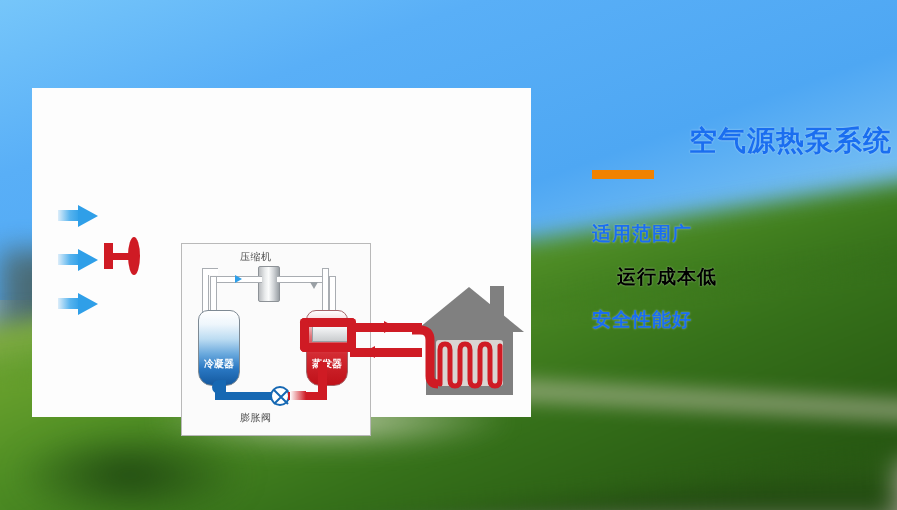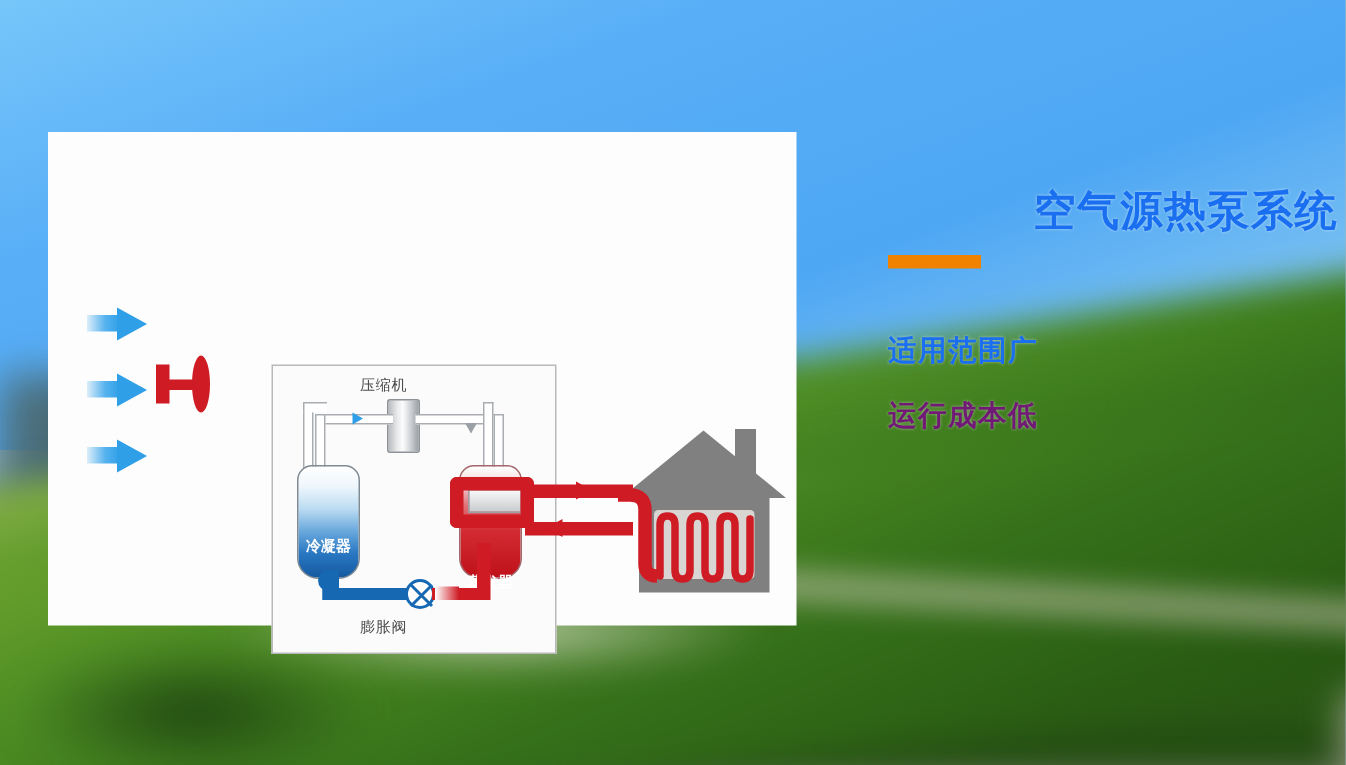--- a/index.html
+++ b/index.html
@@ -228,21 +228,21 @@
     <div class="pipe-gray" style="left:147px; top:32px; width:7px; height:38px; border-bottom:none;"></div>
 
     <div style="position:absolute;left:53px;top:31px;width:0;height:0;border-top:4px solid transparent;border-bottom:4px solid transparent;border-left:7px solid #2f9fe8;"></div>
     <div style="position:absolute;left:128px;top:38px;width:0;height:0;border-left:4px solid transparent;border-right:4px solid transparent;border-top:7px solid #9aa0a5;"></div>
 
     <div class="condenser" style="left:16px; top:66px; width:42px; height:76px;">
       <div class="cyl-label" style="top:46px;">冷凝器</div>
     </div>
 
     <div class="evaporator" style="left:124px; top:66px; width:42px; height:76px;">
-      <div class="cyl-label" style="top:46px;margin-top:24px;">蒸发器</div>
+      <div class="cyl-label" style="top:46px;">蒸发器</div>
     </div>
 
     <div style="position:absolute;left:130px;top:82px;width:36px;height:16px;background:linear-gradient(180deg,#f6f7f8,#c9ccce);border:1px solid #9aa0a5;"></div>
 
     <div class="pipe-red" style="left:118px; top:74px; width:56px; height:9px; border-radius:5px;"></div>
     <div class="pipe-red" style="left:118px; top:99px; width:56px; height:9px; border-radius:5px;"></div>
     <div class="pipe-red" style="left:118px; top:74px; width:9px; height:34px; border-radius:5px;"></div>
     <div class="pipe-red" style="left:165px; top:74px; width:9px; height:34px; border-radius:5px;"></div>
 
     <div class="pipe-blue" style="left:33px; top:138px; width:8px; height:18px;"></div>
@@ -283,14 +283,15 @@
       <path d="M0,46 L8,46 Q18,46 18,56 L18,92 Q18,100 26,100" stroke="#cf1b24" stroke-width="9" fill="none" stroke-linecap="butt"></path>
     </svg>
   </div>
 
 </div>
 
 <div id="right">
   <div class="headline" style="color: rgb(26, 110, 240);">空气源热泵系统</div>
   <div class="accent-bar" style="background: rgb(240, 130, 0);"></div>
   <div class="bullet b1" style="color: rgb(26, 110, 240);">适用范围广</div>
-  <div class="bullet b2" style="color: #701a75;">运行成本低</div>
+  <div class="bullet b2" style="color: #000000; margin-left: 25px;">运行成本低</div>
+  <div class="bullet b3" style="color: rgb(26, 110, 240);">安全性能好</div>
 </div>
 
 </body></html>

